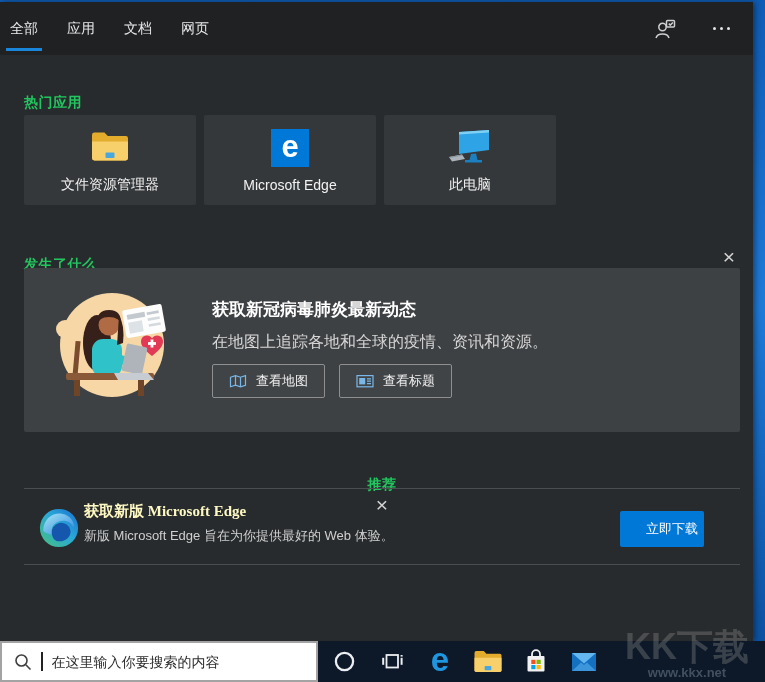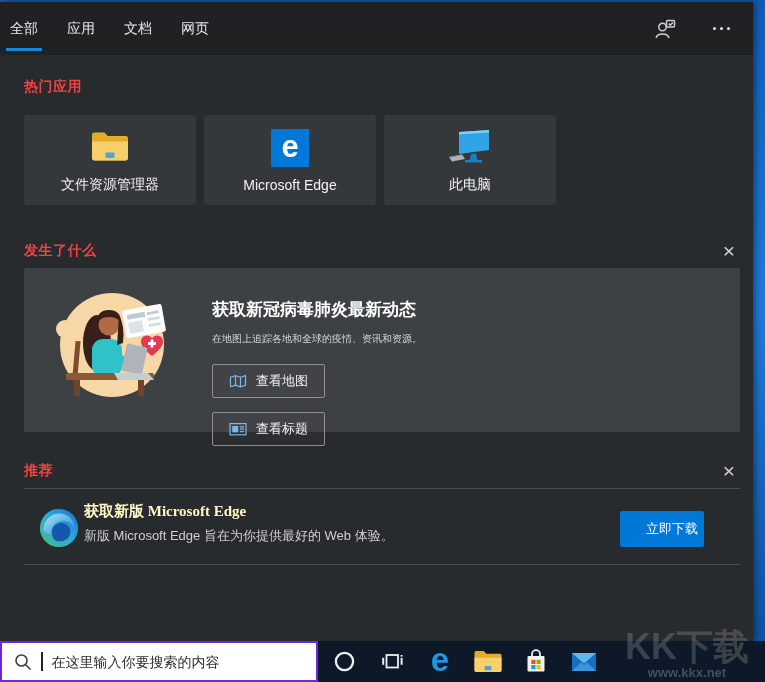--- a/index.html
+++ b/index.html
@@ -28,21 +28,21 @@
   }
   .chev{ font-size:10px; color:#d8d8d8; }
   .header-icons{ margin-left:auto; display:flex; align-items:center; gap:28px; }
   .hbtn{ display:flex; align-items:center; justify-content:center; width:28px; height:28px; }
   .dots{ display:flex; gap:4px; }
   .dots i{ width:3px; height:3px; border-radius:50%; background:#e4e4e4; }
 
   
   .section-row{ position:absolute; left:24px; width:716px; display:flex;
                 justify-content:space-between; align-items:center; }
-  .section-title{ color:#ef4444; font-size:14px; font-weight:bold; letter-spacing:.5px; }
+  .section-title{ color:#22c55e; font-size:14px; font-weight:bold; letter-spacing:.5px;margin-top:16px; }
   .close-btn{ color:#d4d4d4; font-size:21px; line-height:16px; width:22px; height:22px;
               display:flex; align-items:center; justify-content:center; cursor:default; }
 
   
   .tiles{ position:absolute; left:24px; top:113px; display:flex; gap:8px; }
   .tile{
     width:172px; height:90px; background:#35383a; border-radius:2px;
     display:flex; flex-direction:column; align-items:center; justify-content:center; gap:9px;
   }
   .tile-label{ color:#f2f2f2; font-size:14px; }
@@ -52,22 +52,22 @@
   .edge-e{ color:#fff; font-size:31px; font-weight:bold; line-height:1; padding-bottom:3px;}
 
   
   .card{
     position:absolute; left:24px; top:266px; width:716px; height:164px;
     background:#3e4143; border-radius:2px;
   }
   .illo{ position:absolute; left:28px; top:17px; width:124px; height:124px; }
   .card-title{ position:absolute; left:188px; top:30px; color:#fff;
                font-size:17px; font-weight:bold; }
-  .card-sub{ position:absolute; left:188px; top:64px; color:#d6d6d6; font-size:10px; }
-  .card-buttons{ position:absolute; left:188px; top:96px; display:flex; gap:14px;flex-direction:column; }
+  .card-sub{ position:absolute; left:188px; top:64px; color:#d6d6d6; font-size:16px; }
+  .card-buttons{ position:absolute; left:188px; top:96px; display:flex; gap:14px; }
   .obtn{
     height:34px; padding:0 16px; background:rgba(255,255,255,.02);
     border:1px solid #8f8f8f; border-radius:2px; color:#f0f0f0; font-size:13px;
     display:flex; align-items:center; gap:9px; cursor:default;
   }
 
   
   .divider{ position:absolute; left:24px; width:716px; height:1px; background:#4b4e50; }
   .rec-row{ position:absolute; left:24px; top:492px; width:716px; height:70px; }
   .rec-logo{ position:absolute; left:14px; top:13px; width:42px; height:42px; }
@@ -78,21 +78,21 @@
     background:#0078d7; color:#fff; font-size:13px; border:none; border-radius:2px;
     display:flex; align-items:center; justify-content:center; cursor:default;padding-left:20px;
   }
 
   
   .taskbar{
     position:absolute; left:0; bottom:0; width:765px; height:41px;
     background:#0d1828; display:flex; align-items:center;
   }
   .search-box{
-    width:318px; height:41px; background:#fff; border:2px solid #6d28d9;
+    width:318px; height:41px; background:#fff; border:2px solid #a3a3a3;
     display:flex; align-items:center; padding-left:12px; gap:9px; flex:0 0 auto;
   }
   .caret{ width:1.5px; height:19px; background:#222; flex:0 0 auto; }
   .search-box input{
     border:none; outline:none; background:transparent; width:250px;
     font-size:14px; color:#222; font-family:inherit;
   }
   .search-box input::placeholder{ color:#2e2e2e; opacity:1; }
   .tb-icons{ display:flex; align-items:center; margin-left:2px; }
   .tb-btn{ width:48px; height:41px; display:flex; align-items:center; justify-content:center; }
@@ -240,21 +240,21 @@
           <svg width="18" height="15" viewBox="0 0 18 15">
             <rect x="1" y="1.6" width="16" height="11.2" fill="none" stroke="#79b7e8" stroke-width="1.2"></rect>
             <rect x="3.2" y="4" width="6" height="6.4" fill="#79b7e8"></rect>
             <path d="M11 4.8 h4 M11 7.2 h4 M11 9.6 h4" stroke="#79b7e8" stroke-width="1.2"></path>
           </svg>
           <span>查看标题</span>
         </button>
       </div>
     </div>
 
-    <div class="section-row" style="top:458px;">
+    <div class="section-row" style="top:458px;flex-direction:column;">
       <span class="section-title">推荐</span>
       <span class="close-btn">×</span>
     </div>
 
     <div class="divider" style="top:486px;"></div>
 
     <div class="rec-row">
       <svg class="rec-logo" viewBox="0 0 44 44">
         <defs>
           <linearGradient id="ng1" x1="0" y1="1" x2="1" y2="0">

